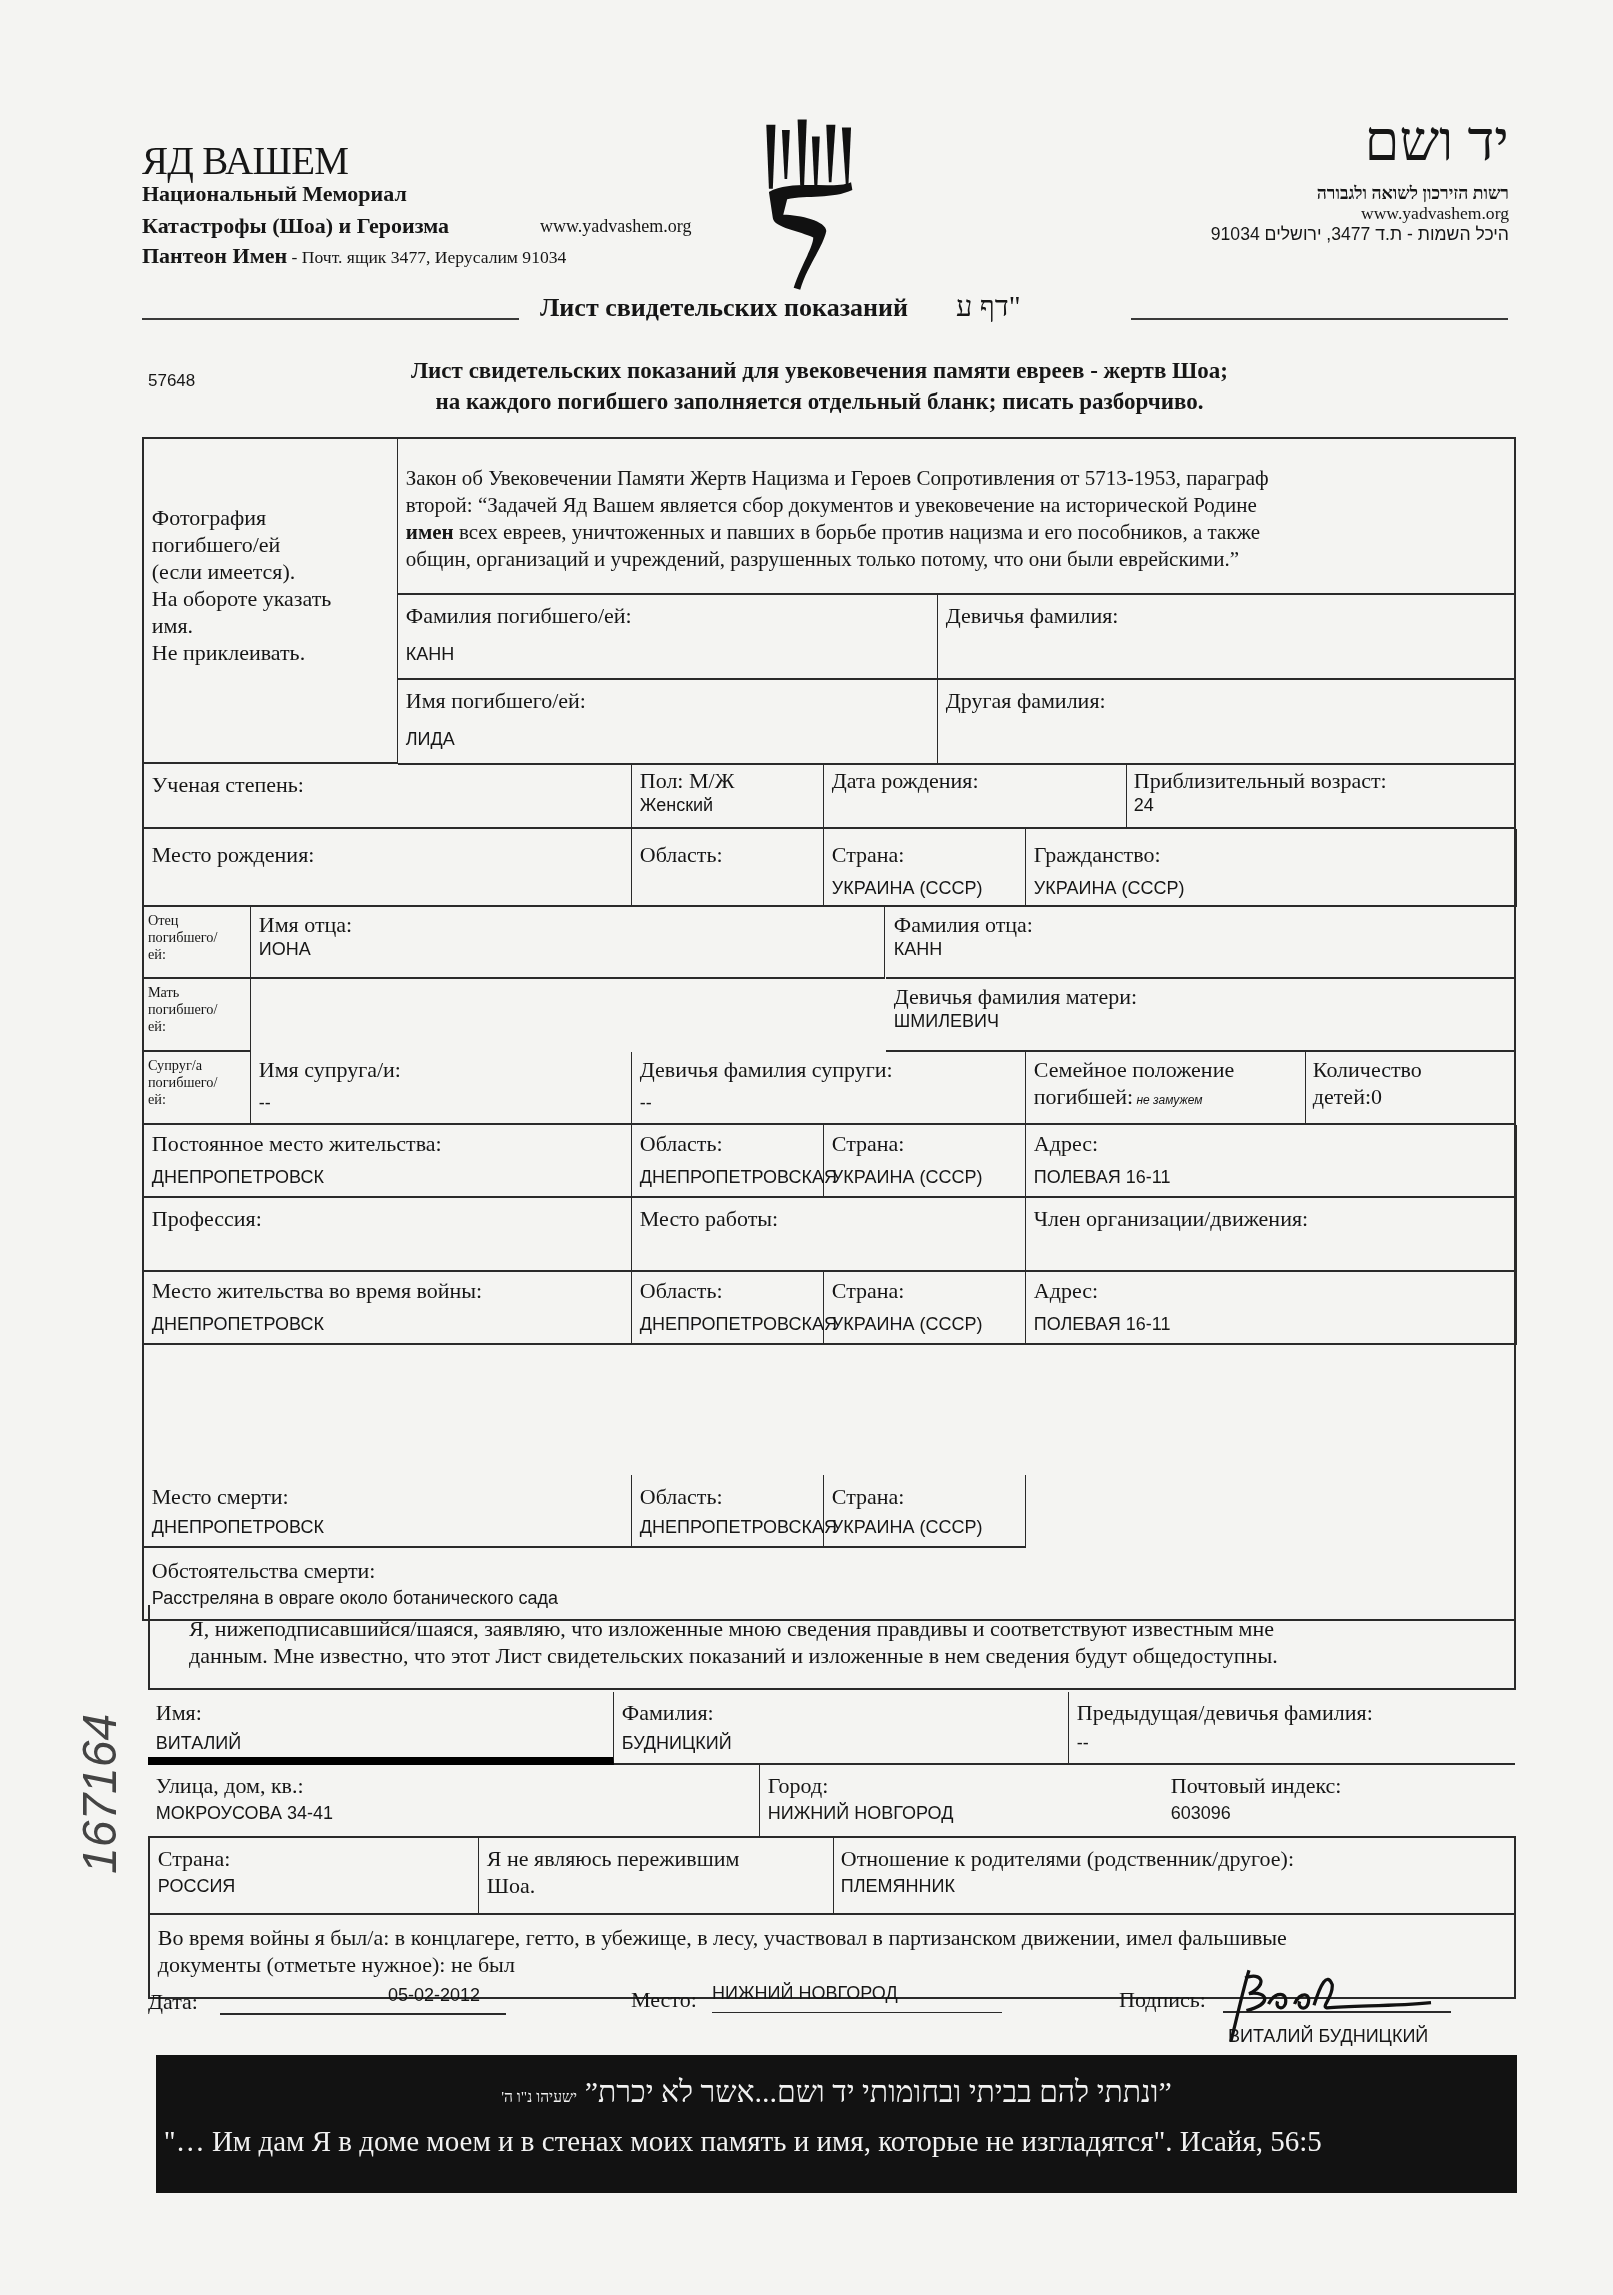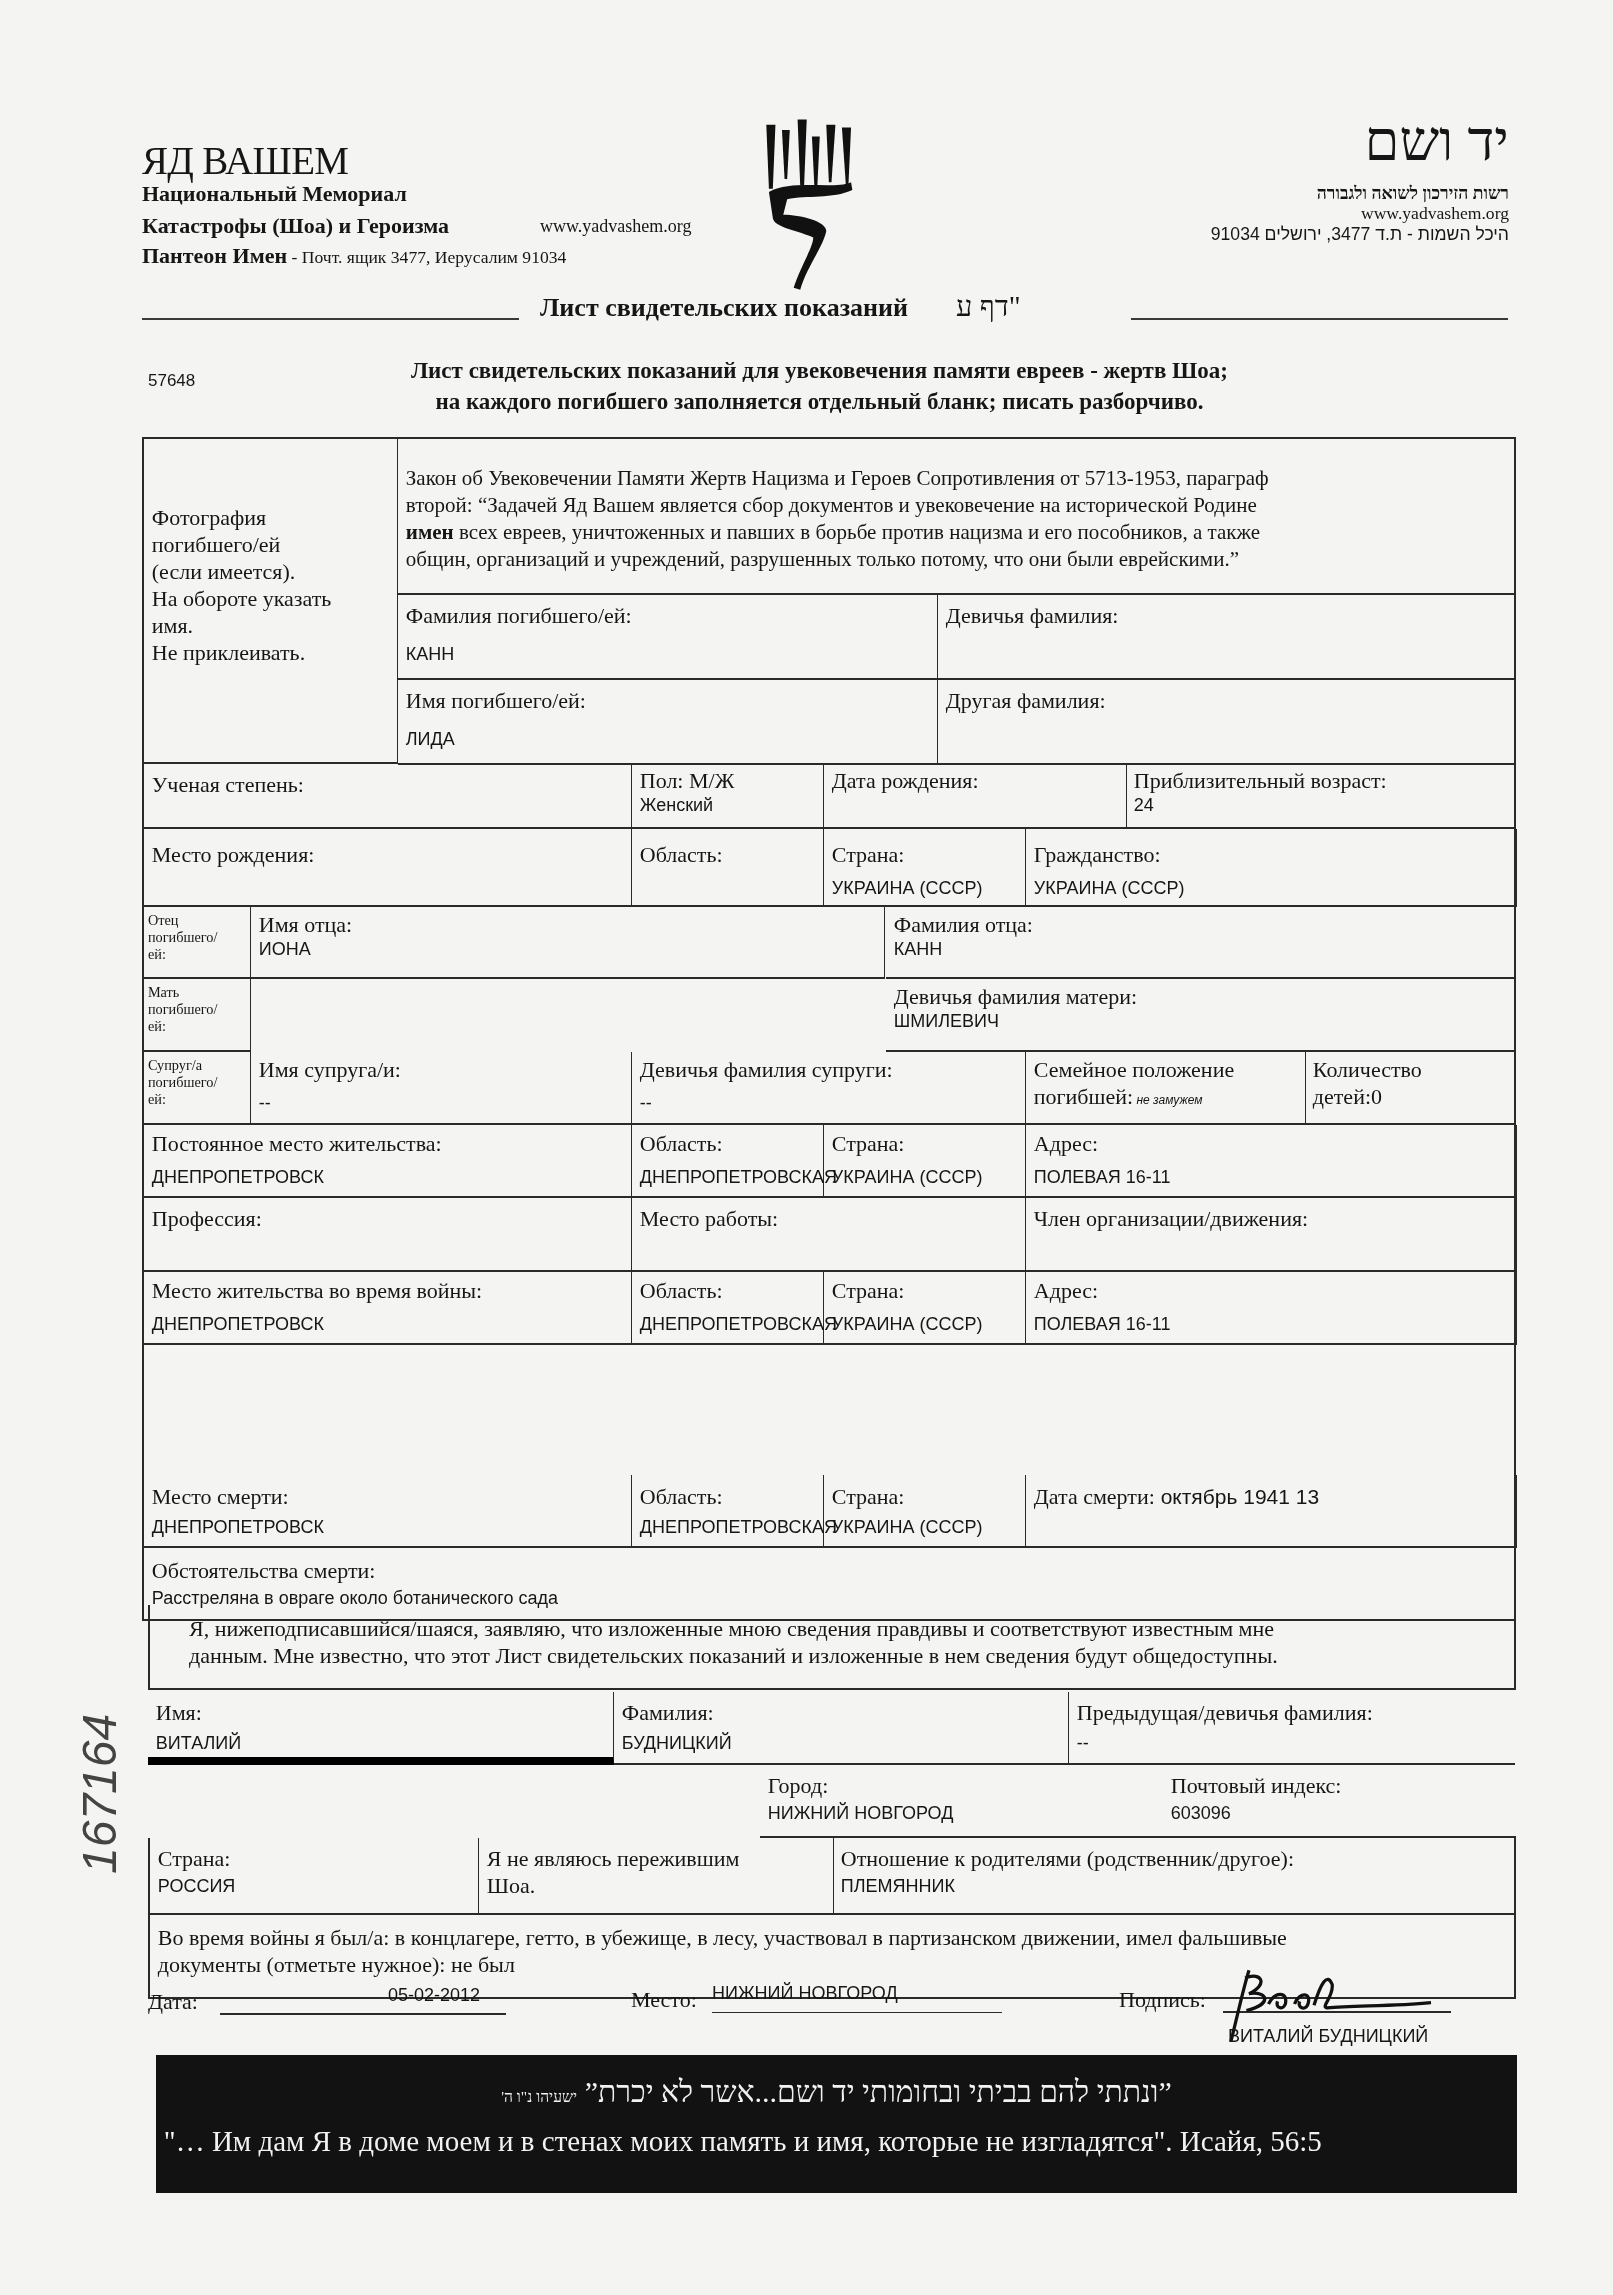--- a/index.html
+++ b/index.html
@@ -232,23 +232,20 @@
     <span class="val" style="margin-top:6.5px;">ДНЕПРОПЕТРОВСК</span>
   </div>
   <div class="cell" style="left:488px; top:1036px; width:192px; height:73px; padding-top:7.8px; overflow:visible;">
     <span class="lbl">Область:</span>
     <span class="val" style="margin-top:6.5px;">ДНЕПРОПЕТРОВСКАЯ</span>
   </div>
   <div class="cell" style="left:680px; top:1036px; width:202px; height:73px; padding-top:7.8px;">
     <span class="lbl">Страна:</span>
     <span class="val" style="margin-top:6.5px;">УКРАИНА (СССР)</span>
   </div>
-  <div class="cell" style="left:882px; top:1036px; width:491px; height:73px; padding-top:7.8px;">
-    <span class="lbl"><span>Дата смерти:</span><span class="sans" style="font-size:21px;"> октябрь 1941 13</span></span>
-  </div>
 
   <div class="cell" style="left:0; top:1109px; width:1372px; height:74px; padding-top:9px; border-bottom:none;">
     <span class="lbl">Обстоятельства смерти:</span>
     <span class="val" style="margin-top:2.6px;">Расстреляна в овраге около ботанического сада</span>
   </div>
 </div>
 
 <div class="abs" style="left:148px; top:1605px; width:1368px; height:85px; border:2px solid #2a2a2a; border-top:none; padding:10.4px 39px;">
   <div class="lbl" style="white-space:normal;">Я, нижеподписавшийся/шаяся, заявляю, что изложенные мною сведения правдивы и соответствуют известным мне</div>
   <div class="lbl" style="white-space:normal;">данным. Мне известно, что этот Лист свидетельских показаний и изложенные в нем сведения будут общедоступны.</div>
@@ -261,20 +258,24 @@
   </div>
   <div class="cell" style="left:466px; top:0; width:455px; height:73px;">
     <span class="lbl">Фамилия:</span>
     <span class="val" style="margin-top:6.5px;">БУДНИЦКИЙ</span>
   </div>
   <div class="cell" style="left:921px; top:0; width:446px; height:73px; border-right:none;">
     <span class="lbl">Предыдущая/девичья фамилия:</span>
     <span class="val" style="margin-top:6.5px;">--</span>
   </div>
 
+  <div class="cell" style="left:0; top:73px; width:612px; height:73px;">
+    <span class="lbl">Улица, дом, кв.:</span>
+    <span class="val" style="margin-top:3.9px;">МОКРОУСОВА 34-41</span>
+  </div>
   <div class="cell" style="left:612px; top:73px; width:403px; height:73px; border-right:none;">
     <span class="lbl">Город:</span>
     <span class="val" style="margin-top:3.9px;">НИЖНИЙ НОВГОРОД</span>
   </div>
   <div class="cell" style="left:1015px; top:73px; width:353px; height:73px; border-right:none;">
     <span class="lbl">Почтовый индекс:</span>
     <span class="val" style="margin-top:3.9px;">603096</span>
   </div>
 
   <div class="abs" style="left:0; top:146px; width:1368px; height:161px; border:2px solid #2a2a2a; border-top:none;">

